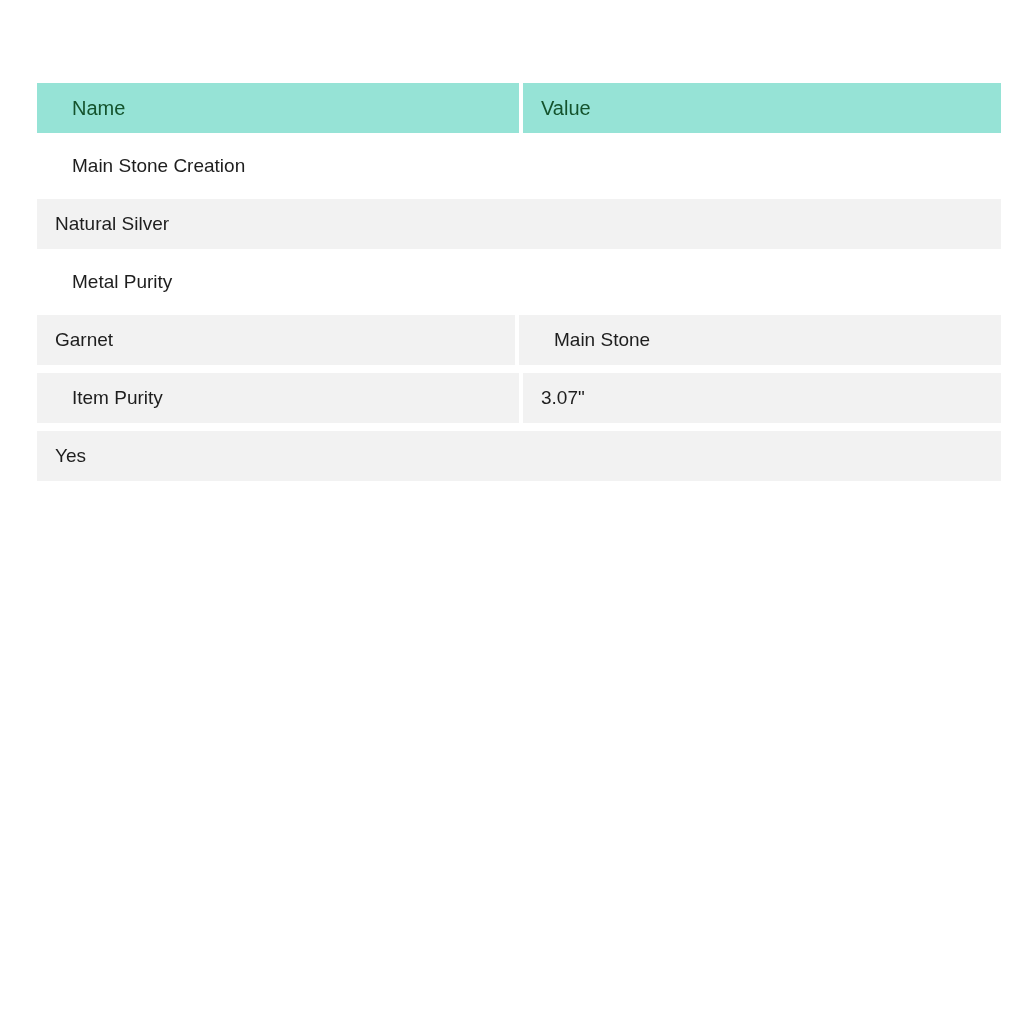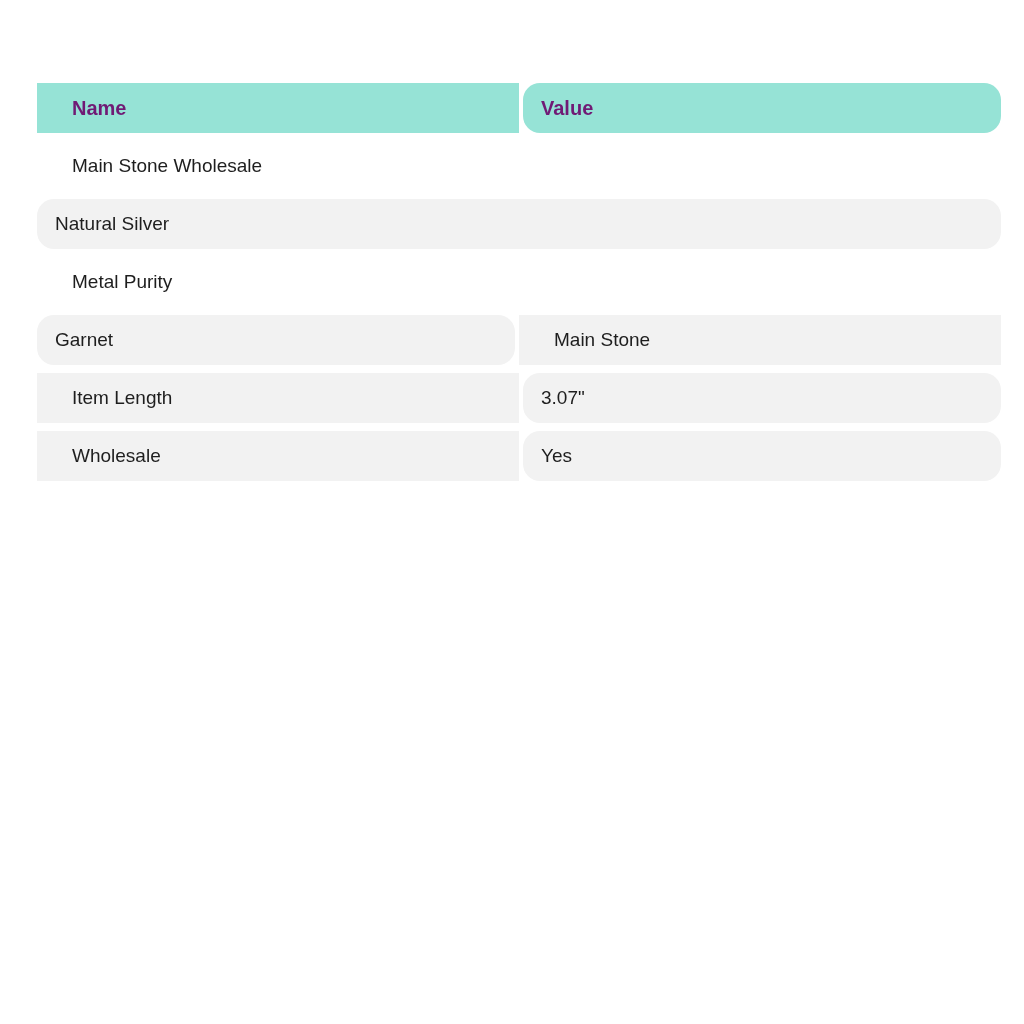--- a/index.html
+++ b/index.html
@@ -29,64 +29,62 @@
     font-size: 19px;
     background: transparent;
   }
   .cell-name {
     width: 482px;
     padding-left: 35px;
   }
   .cell-value {
     flex: 1;
     padding-left: 18px;
-    border-radius: 17px;
   }
   .row.header .cell {
     background: var(--header-bg, #96e3d6);
-    font-weight: bold;
+    font-weight: normal;
     font-size: 20px;
-    color: #701a75;
+    color: #14532d;
   }
   .row.alt .cell {
     background: var(--alt-row-bg, #f2f2f2);
   }
 </style>
 </head>
 <body>
 
 <div class="spec-table">
 
   <div class="row header">
     <div class="cell cell-name">Name</div>
     <div class="cell cell-value">Value</div>
   </div>
 
   <div class="row">
-    <div class="cell cell-name">Main Stone Wholesale</div>
+    <div class="cell cell-name">Main Stone Creation</div>
   </div>
 
   <div class="row alt">
     <div class="cell cell-value">Natural Silver</div>
   </div>
 
   <div class="row">
     <div class="cell cell-name">Metal Purity</div>
   </div>
 
   <div class="row alt">
     <div class="cell cell-value">Garnet</div>
     <div class="cell cell-name">Main Stone</div>
   </div>
 
 
   <div class="row alt">
-    <div class="cell cell-name">Item Length</div>
+    <div class="cell cell-name">Item Purity</div>
     <div class="cell cell-value">3.07"</div>
   </div>
 
 
   <div class="row alt">
-    <div class="cell cell-name">Wholesale</div>
     <div class="cell cell-value">Yes</div>
   </div>
 
 </div>
 
 </body></html>

